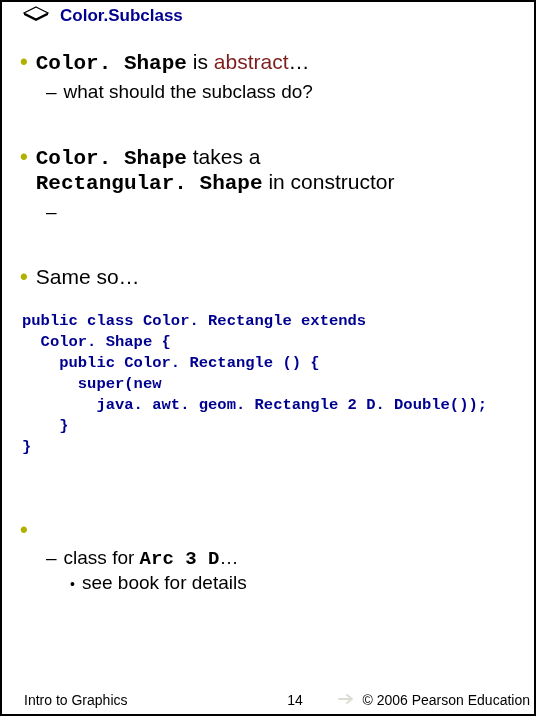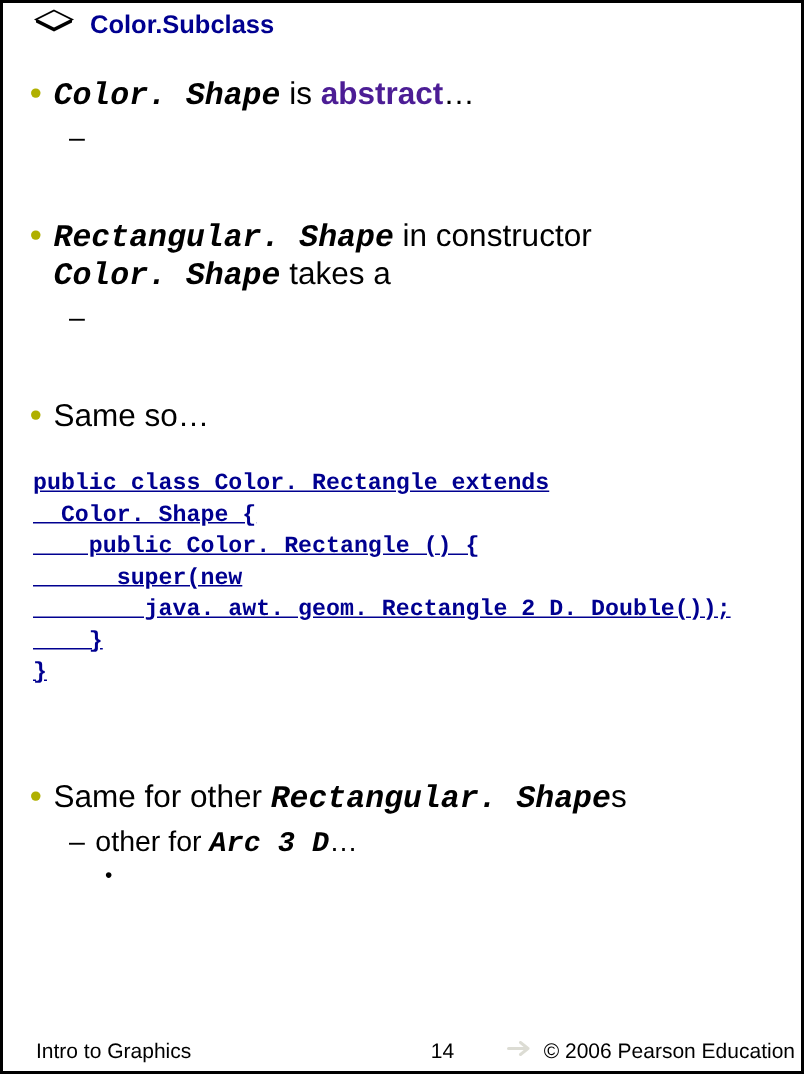--- a/index.html
+++ b/index.html
@@ -62,41 +62,39 @@
     display: flex;
     align-items: baseline;
   }
   .bullet3 .dot3 {
     margin-right: 7px;
     font-size: 14px;
   }
   .code-identifier {
     font-family: "Courier New", monospace;
     font-weight: bold;
-    font-style: italic;
   }
   .abstract {
-    font-weight: bold;
-    color: #4c1d95;
+    font-weight: normal;
+    color: #7f1d1d;
   }
   .spacer-lg {
     height: 30px;
   }
   .spacer-md {
     height: 22px;
   }
   .code-block {
     font-family: "Courier New", monospace;
     font-weight: bold;
     font-size: 15.5px;
     color: #000090;
     white-space: pre;
     margin: 22px 0 0 2px;
     line-height: 1.35;
-    text-decoration: underline;
   }
   .footer {
     position: absolute;
     bottom: 6px;
     left: 0;
     right: 0;
     display: flex;
     justify-content: space-between;
     align-items: flex-end;
     padding: 0 4px 0 22px;
@@ -139,29 +137,30 @@
   <div class="content">
 
     <div class="bullet1">
       <span class="dot">•</span>
       <span>
         <span class="code-identifier">Color. Shape</span><span> is </span><span class="abstract">abstract</span><span>…</span>
       </span>
     </div>
     <div class="bullet2">
       <span class="dash">–</span>
+      <span>what should the subclass do?</span>
     </div>
 
     <div class="spacer-lg"></div>
 
     <div class="bullet1">
       <span class="dot">•</span>
       <span>
+        <span class="wrap-line"><span class="code-identifier">Color. Shape</span><span> takes a </span></span>
         <span class="wrap-line"><span class="code-identifier">Rectangular. Shape</span><span> in constructor</span></span>
-        <span class="wrap-line"><span class="code-identifier">Color. Shape</span><span> takes a </span></span>
       </span>
     </div>
     <div class="bullet2">
       <span class="dash">–</span>
     </div>
 
     <div class="spacer-lg"></div>
 
     <div class="bullet1">
       <span class="dot">•</span>
@@ -174,32 +173,30 @@
       super(new
         java. awt. geom. Rectangle 2 D. Double());
     }
 }</div>
 
     <div class="spacer-lg"></div>
     <div class="spacer-md"></div>
 
     <div class="bullet1">
       <span class="dot">•</span>
-      <span>
-        <span>Same for other </span><span class="code-identifier">Rectangular. Shape</span><span>s</span>
-      </span>
     </div>
     <div class="bullet2">
       <span class="dash">–</span>
       <span>
-        <span>other for </span><span class="code-identifier">Arc 3 D</span><span>…</span>
+        <span>class for </span><span class="code-identifier">Arc 3 D</span><span>…</span>
       </span>
     </div>
     <div class="bullet3">
       <span class="dot3">•</span>
+      <span>see book for details</span>
     </div>
 
   </div>
 
   <div class="footer">
     <span class="footer-left">Intro to Graphics</span>
     <span class="footer-center">14</span>
     <span class="footer-right">
       <span class="arrow-icon">
         <svg width="18" height="12" viewBox="0 0 18 12">

